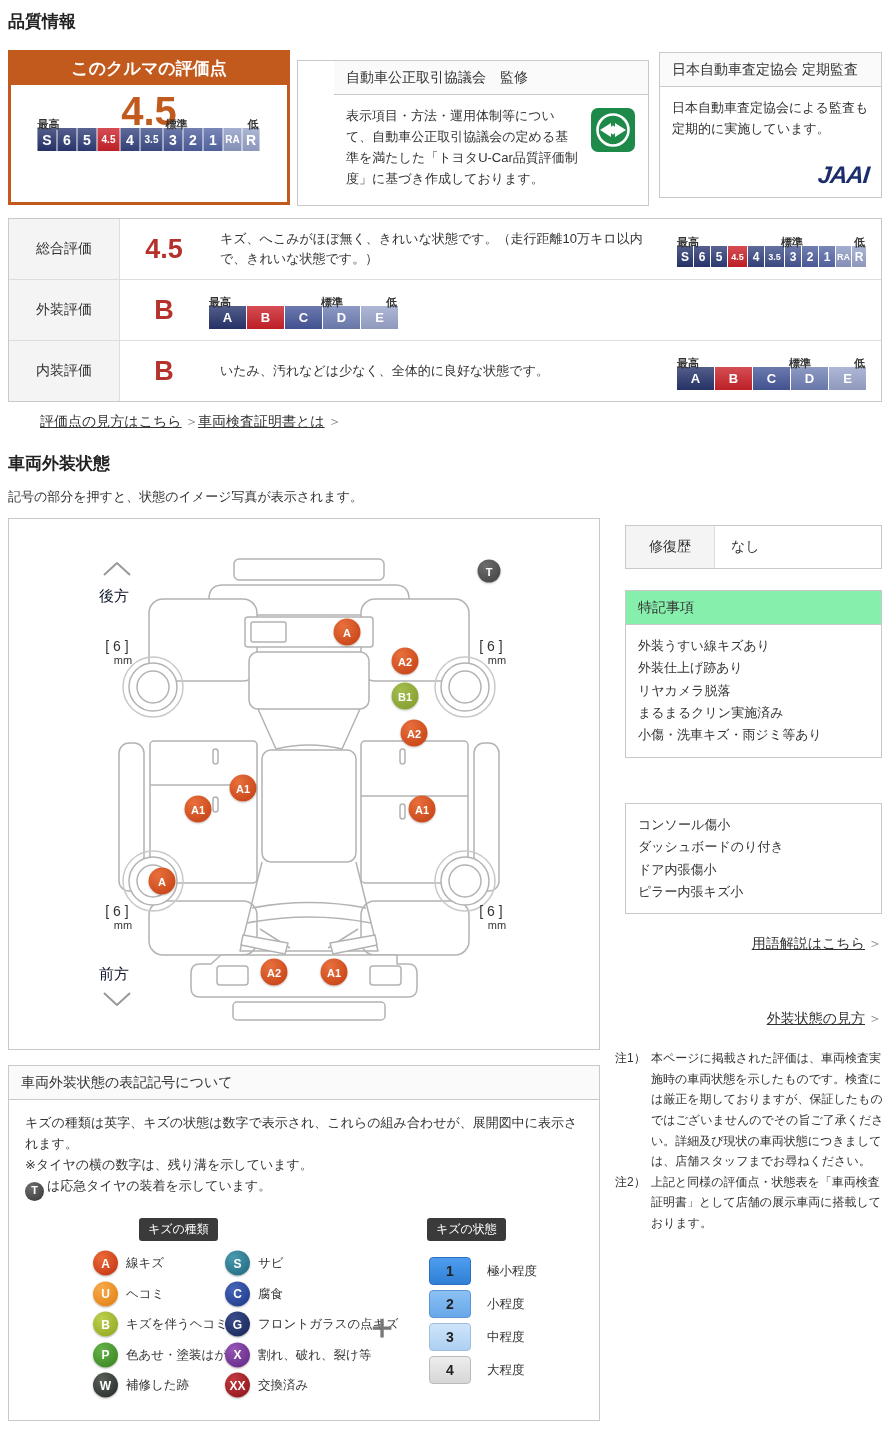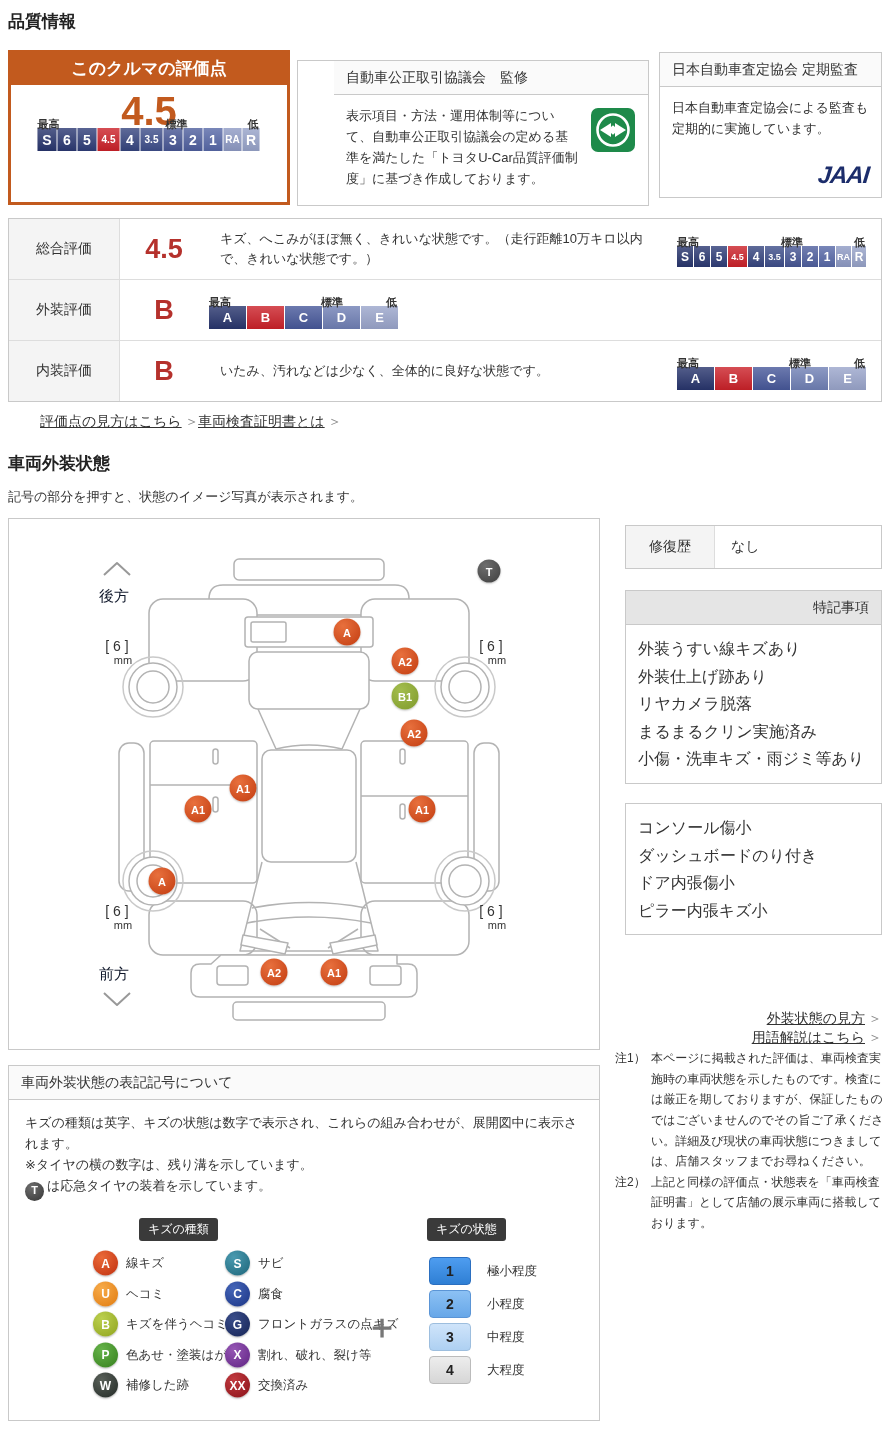--- a/index.html
+++ b/index.html
@@ -71,21 +71,21 @@
   .mk-b{width:27px;height:27px;font-size:11px;background:radial-gradient(circle at 35% 28%,#a3bd4e,#7f9a2b);}
   .mk-t{width:23px;height:23px;font-size:11px;background:radial-gradient(circle at 35% 28%,#6e6e6e,#3e3e3e);}
 
   
   .repair-box{left:625px;top:525px;width:257px;height:44px;display:flex;}
   .repair-label{width:88px;background:#f4f4f4;border-right:1px solid #ddd;display:flex;
                 align-items:center;justify-content:center;font-size:14px;}
   .repair-val{flex:1;display:flex;align-items:center;padding-left:16px;font-size:14px;}
   .notes-box{left:625px;top:590px;width:257px;}
   .interior-box{left:625px;top:803px;width:257px;}
-  .note-item{font-size:16px;line-height:1.72;}
+  .note-item{font-size:13px;line-height:1.72;}
 
   .footnotes{position:absolute;left:615px;top:1048px;width:270px;}
   .fn{display:flex;font-size:12px;line-height:1.72;color:#333;}
   .fn-label{width:36px;flex:none;}
   .fn-text{flex:1;}
 
   
   .symbol-box{left:8px;top:1065px;width:592px;height:356px;}
   .sym-line{font-size:13px;line-height:1.62;color:#333;}
   .t-inline{display:inline-flex;width:19px;height:19px;border-radius:50%;color:#fff;font-size:11px;
@@ -331,40 +331,40 @@
         <div class="marker mk-a" style="left: 325px; top: 453px;">A1</div>
       </div>
   </div>
 
   <div class="box repair-box">
     <div class="repair-label">修復歴</div>
     <div class="repair-val">なし</div>
   </div>
 
   <div class="box notes-box">
-    <div class="box-h" style="background:#e5e5e5;text-align:right;">特記事項</div>
+    <div class="box-h" style="background:#86efac;">特記事項</div>
     <div class="box-b">
         <div class="note-item">外装うすい線キズあり</div>
         <div class="note-item">外装仕上げ跡あり</div>
         <div class="note-item">リヤカメラ脱落</div>
         <div class="note-item">まるまるクリン実施済み</div>
         <div class="note-item">小傷・洗車キズ・雨ジミ等あり</div>
       </div>
   </div>
 
   <div class="box interior-box">
     <div class="box-b">
         <div class="note-item">コンソール傷小</div>
         <div class="note-item">ダッシュボードのり付き</div>
         <div class="note-item">ドア内張傷小</div>
         <div class="note-item">ピラー内張キズ小</div>
       </div>
   </div>
 
-  <div class="rlink" style="top:1029px;margin-left:12px;">
+  <div class="rlink" style="top:935px;margin-left:12px;">
     <span class="lk">用語解説はこちら</span><span class="ch">＞</span>
   </div>
   <div class="rlink" style="top:1010px;">
     <span class="lk">外装状態の見方</span><span class="ch">＞</span>
   </div>
 
   <div class="footnotes">
     <div class="fn">
       <div class="fn-label">注1）</div>
       <div class="fn-text">本ページに掲載された評価は、車両検査実施時の車両状態を示したものです。検査には厳正を期しておりますが、保証したものではございませんのでその旨ご了承ください。詳細及び現状の車両状態につきましては、店舗スタッフまでお尋ねください。</div>

